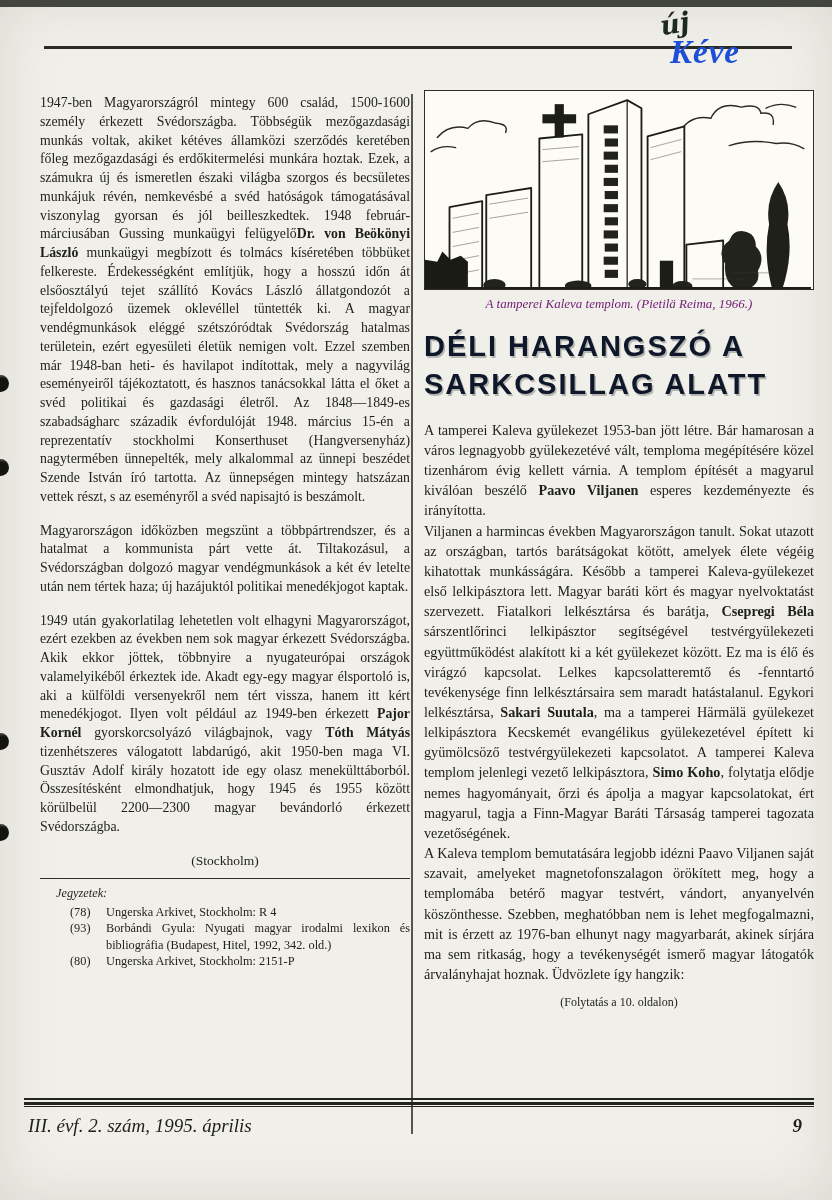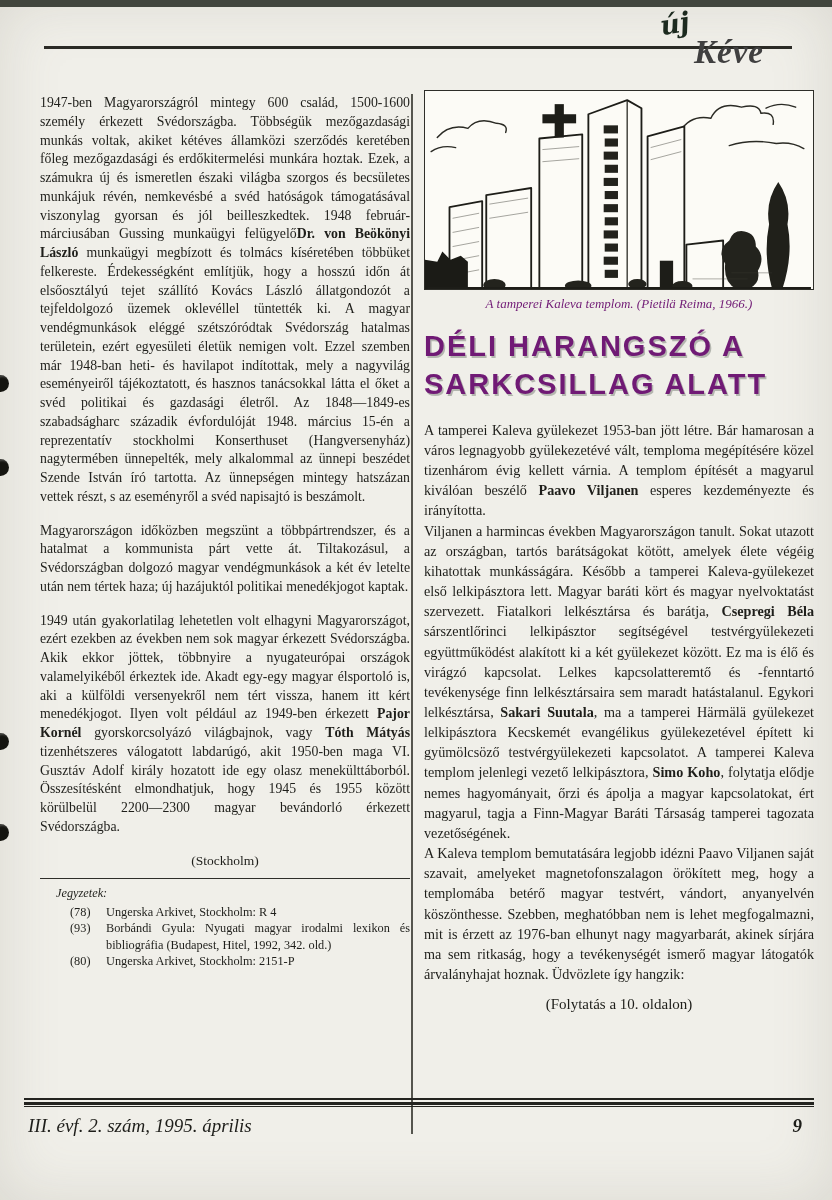--- a/index.html
+++ b/index.html
@@ -7,43 +7,43 @@
         font-family:"Liberation Serif",serif;color:#1e1e1a;margin:0 auto;
         box-shadow:inset 0 0 60px rgba(120,115,100,.18);}
   .top-band{position:absolute;top:0;left:0;width:832px;height:7px;background:#41453d;}
 
   
   .masthead{position:absolute;top:0;left:0;width:832px;height:90px;}
   .masthead-rule{position:absolute;top:46px;left:44px;width:748px;height:2.5px;background:#2b2b26;}
   .logo{position:absolute;top:8px;right:38px;width:160px;height:66px;}
   .logo .uj{position:absolute;top:0;left:26px;font-family:"DejaVu Serif",serif;font-style:italic;
             font-weight:bold;font-size:27px;transform:rotate(-9deg);color:#1c2a1f;}
-  .logo .keve{position:absolute;top:26px;left:60px;font-family:"Liberation Serif",serif;
-              font-style:italic;font-weight:bold;font-size:33px;letter-spacing:1px;color:#404040;}
+  .logo .keve{position:absolute;top:26px;left:36px;font-family:"Liberation Serif",serif;
+              font-style:italic;font-weight:bold;font-size:33px;letter-spacing:1px;color:#1d4ed8;}
 
   
   .col-left{position:absolute;left:40px;top:94px;width:370px;font-size:13.8px;line-height:1.36;
             text-align:justify;}
   .col-left .para-block p{margin:0 0 15px;}
   .col-right{position:absolute;left:424px;top:90px;width:390px;font-size:14.2px;line-height:1.42;
              text-align:justify;}
   .col-right .para-block p{margin:0;}
   .divider{position:absolute;left:411px;top:94px;width:1.5px;height:1040px;background:#55554e;}
 
   
   figure{margin:0;border:1.6px solid #2e2e29;background:#fcfbf6;height:198px;overflow:hidden;}
   figcaption{text-align:center;font-style:italic;font-size:13px;margin:5px 0 15px;color:#701a75;}
 
   
   .headline{font-family:"Liberation Sans",sans-serif;font-weight:800;font-size:29px;
-            letter-spacing:2px;color:#701a75;line-height:1.3;margin:4px 0 16px;
+            letter-spacing:2px;color:#0f172a;line-height:1.3;margin:4px 0 16px;
             text-shadow:1.5px 1.5px 0 rgba(25,35,25,.28);}
 
   .continuation{text-align:center;margin:14px 0 8px;font-size:13.5px;}
-  .continuation.small{font-size:15px;margin:10px 0 0;}
+  .continuation.small{font-size:12px;margin:10px 0 0;}
 
   .notes-rule{border:0;border-top:1.7px solid #2e2e29;margin:8px 0 6px;}
   .notes{font-size:12.3px;line-height:1.32;}
   .notes-label{font-style:italic;margin:0 16px 3px;}
   .note-row{display:flex;padding-left:30px;}
   .note-num{flex:0 0 36px;}
   .note-text{flex:1;}
 
   
   .footer{position:absolute;left:24px;top:1098px;width:790px;}

